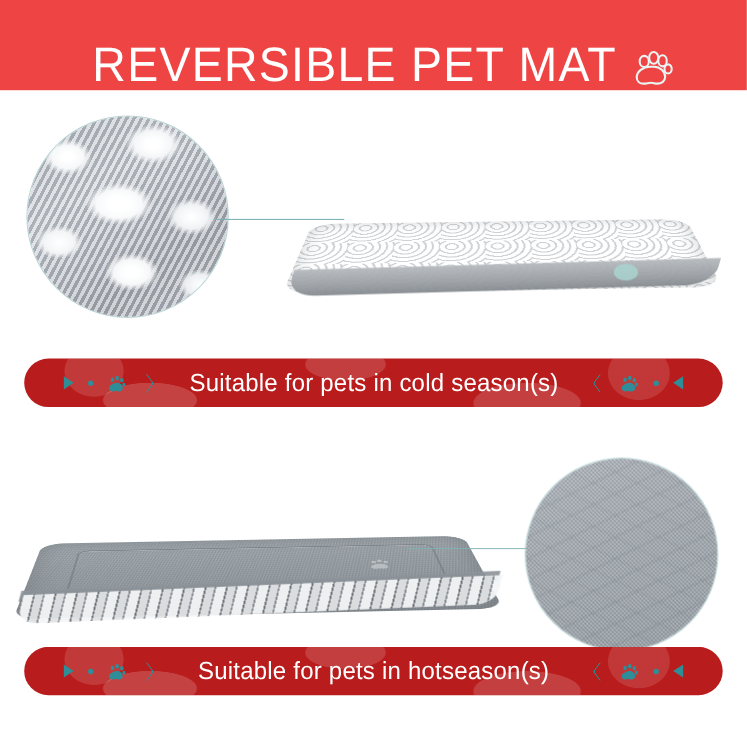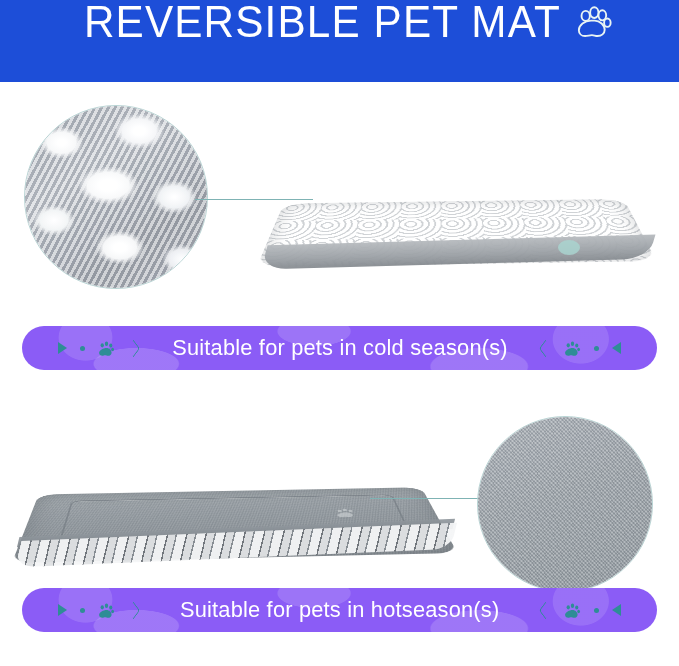--- a/index.html
+++ b/index.html
@@ -8,22 +8,22 @@
     width:679px;height:666px;
     background:#ffffff;
     font-family:"Liberation Sans", sans-serif;
     overflow:hidden;
     position:relative;
   }
 
   
   .header-band{
     position:absolute;left:0;top:0;width:679px;height:82px;
-    background:#1d4ed8;
-    display:flex;align-items:flex-start;justify-content:center;
+    background:#ef4444;
+    display:flex;align-items:flex-end;justify-content:center;
   }
   .header-title{
     color:#ffffff;
     font-size:44px;
     font-weight:300;
     letter-spacing:1.2px;
     font-family:"Liberation Sans", sans-serif;
     transform:scaleX(0.96);
     white-space:nowrap;
     line-height:1;
@@ -92,21 +92,21 @@
   .conn1{left:195px;top:117px;width:118px;}
   .conn-dot1{
     position:absolute;left:300px;top:108px;width:22px;height:15px;
     border-radius:50%;background:#a9d4cf;opacity:.85;
   }
 
   
   .banner{
     position:absolute;left:22px;width:635px;height:44px;
     border-radius:22px;
-    background:#8b5cf6;
+    background:#b91c1c;
     overflow:hidden;
     display:flex;align-items:center;justify-content:center;
   }
   .banner-watermark{
     position:absolute;inset:0;
     background:
       radial-gradient(ellipse 70px 26px at 18% 86%, rgba(255,255,255,.17) 0 60%, rgba(255,255,255,0) 62%),
       radial-gradient(ellipse 60px 24px at 46% 12%, rgba(255,255,255,.15) 0 60%, rgba(255,255,255,0) 62%),
       radial-gradient(ellipse 80px 30px at 72% 92%, rgba(255,255,255,.16) 0 60%, rgba(255,255,255,0) 62%),
       radial-gradient(ellipse 46px 40px at 88% 30%, rgba(255,255,255,.12) 0 60%, rgba(255,255,255,0) 62%),

